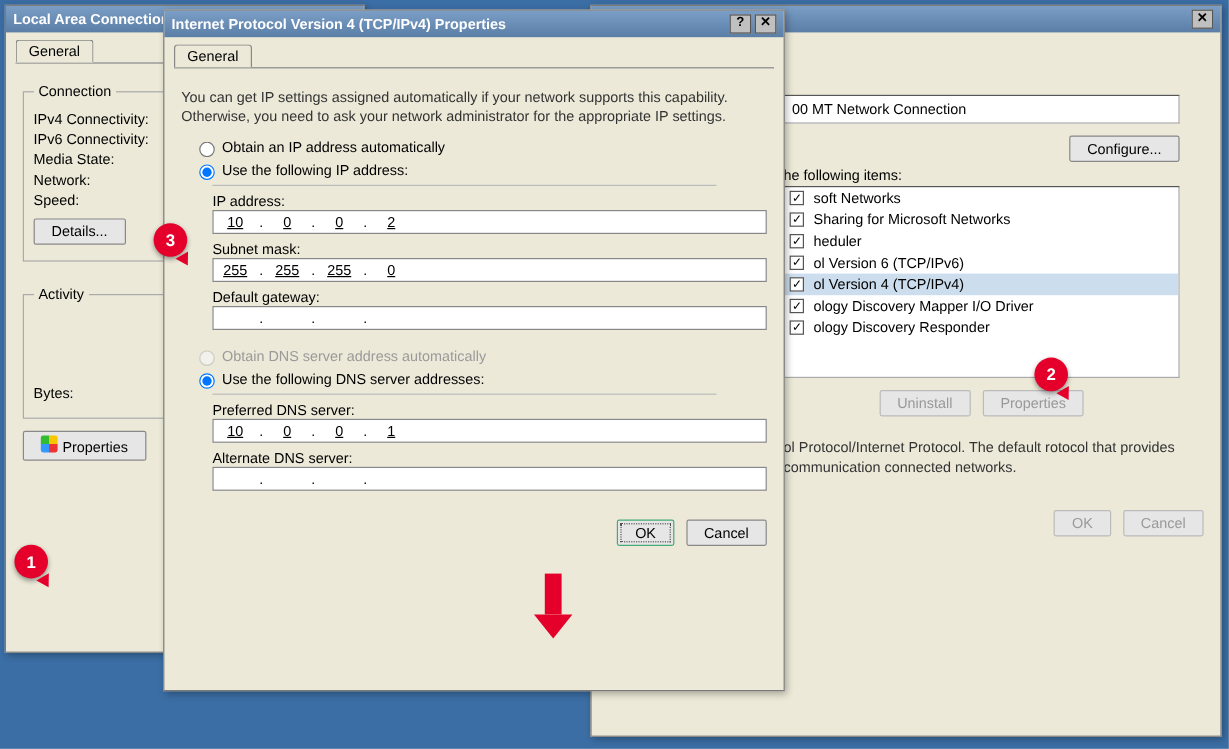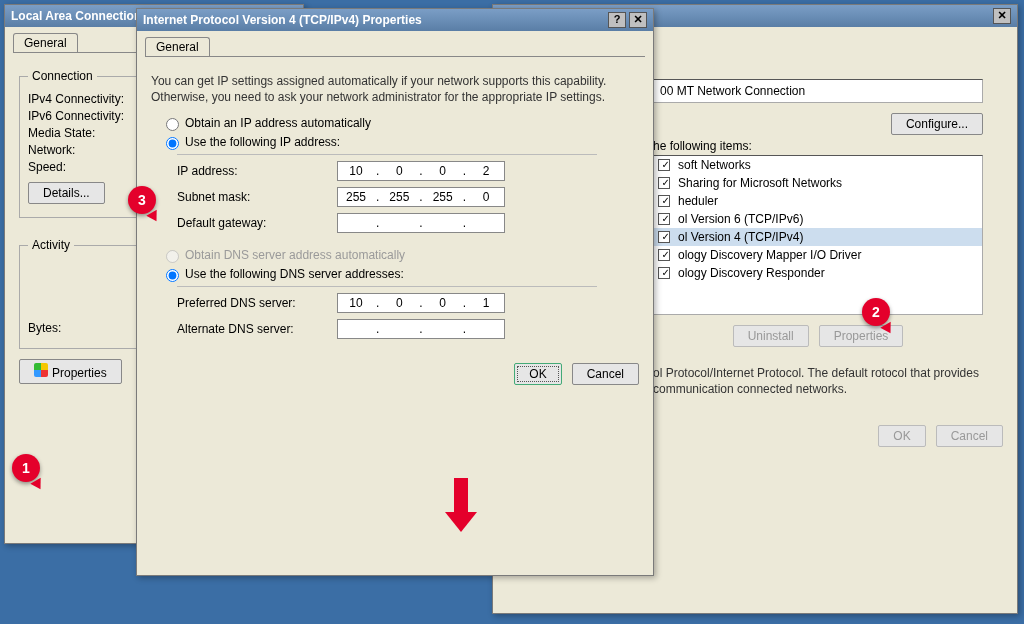--- a/index.html
+++ b/index.html
@@ -10,34 +10,34 @@
   .titlebar .close { width: 18px; height: 16px; background: #c0c0c0; border: 1px solid #555; color: #000; font-weight: bold; text-align: center; line-height: 13px; margin-left: 3px; cursor: pointer; font-size: 11px;}
   .tab { display: inline-block; background: #ece9d8; border: 1px solid #888; border-bottom: none; padding: 2px 10px; margin-top: 6px; margin-left: 8px; border-radius: 3px 3px 0 0; }
   .tabline { border-bottom: 1px solid #888; margin: 0 8px; }
   .body { padding: 10px 14px; }
   fieldset { border: 1px solid #aaa; margin: 6px 0; padding: 6px 8px 10px 8px; }
   legend { padding: 0 4px; }
   .row { display: flex; align-items: center; margin: 3px 0; }
   .btn { background: #e6e6e6; border: 1px solid #888; padding: 3px 14px; cursor: pointer; border-radius: 2px; }
   .btn.disabled { color: #999; border-color: #bbb; }
   .ipbox { display: inline-flex; border: 1px solid #888; background: #fff; height: 20px; align-items: center; }
-  .ipbox input { border: none; width: 36px; text-align: center; font-size: 12px; outline: none; background: transparent; }
+  .ipbox input { border: none; width: 36px; text-align: center; font-size: 12px; outline: none; background: transparent; text-decoration: underline; }
   .ipbox span { padding: 0 2px; }
   .listbox { background: #fff; border: 1px inset #aaa; height: 160px; overflow-y: auto; }
-  .listbox .item { padding: 2px 4px; display:flex; align-items:center; gap:4px;text-align:right;}
+  .listbox .item { padding: 2px 4px; display:flex; align-items:center; gap:4px;}
   .listbox .item.sel { background: #cde; }
   .radio, .check { margin-right: 6px; }
   .desc { color: #333; margin: 6px 0 10px 0; line-height: 1.35; }
   .section-label { margin: 4px 0 2px 0; }
   .callout { position: absolute; width: 28px; height: 28px; background: #e4002b; border-radius: 50%; color: #fff; font-weight: bold; display:flex; align-items:center; justify-content:center; font-size:14px; box-shadow: 0 2px 4px rgba(0,0,0,0.4); z-index: 50;}
   .callout::after { content:""; position:absolute; bottom:-8px; right:-4px; width:0;height:0; border-left:6px solid transparent; border-right:6px solid transparent; border-top:10px solid #e4002b; transform: rotate(-30deg);}
   .arrow { position:absolute; z-index:50; }
   .arrow .shaft { width: 14px; height: 34px; background:#e4002b; }
   .arrow .head { width:0;height:0; border-left:16px solid transparent; border-right:16px solid transparent; border-top:20px solid #e4002b; margin-left:-9px;}
-  .formrow { display:flex; align-items:center; margin: 6px 0 6px 26px; }
+  .formrow { display:flex; margin: 6px 0 6px 26px; flex-direction: column; }
   .formrow .flbl { width: 160px; }
   .disabled-text { color:#9a9a9a; }
   .hr { border-top:1px solid #bbb; margin: 4px 0 4px 26px; width: 420px;}
   .btnrow { display:flex; justify-content:flex-end; gap:10px; padding: 8px 14px 14px 0; }
   .shield { display:inline-block; width:14px; height:14px; background: conic-gradient(#f6c700 0 25%, #e33 0 50%, #39f 0 75%, #3b3 0); border-radius:2px; margin-right:4px; }
   .chk { display:inline-block; width:12px; height:12px; border:1px solid #555; background:#fff; margin-right:4px;}
   .chk.checked::after { content:"✓"; font-size:10px; position:relative; top:-3px; left:1px;}
 </style>
 </head>
 <body>

